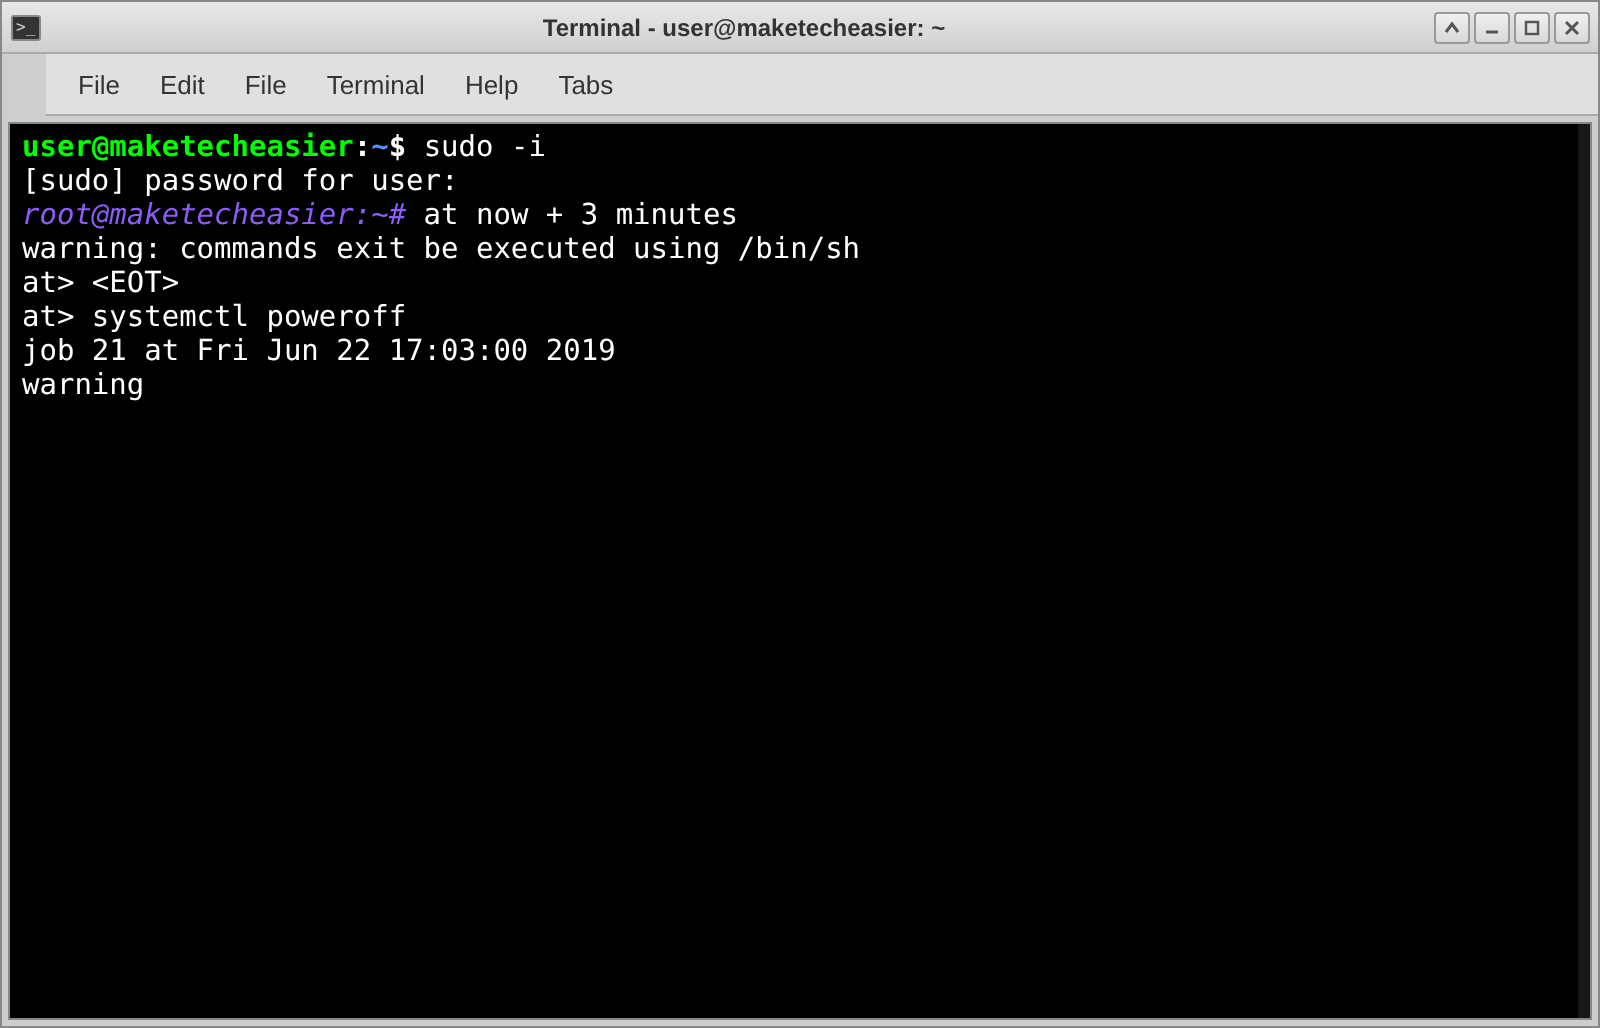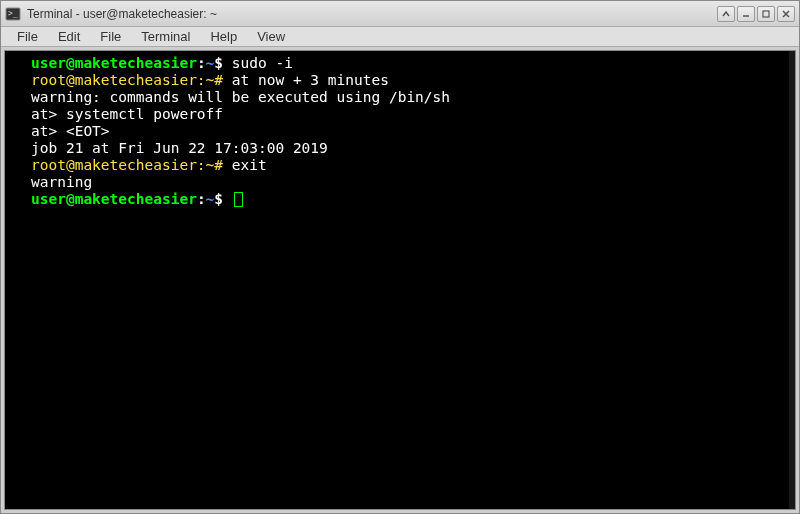--- a/index.html
+++ b/index.html
@@ -35,70 +35,71 @@
     .titlebar-icon {
       width: 16px;
       height: 16px;
       margin-right: 6px;
       display: flex;
       align-items: center;
       justify-content: center;
     }
     .titlebar-title {
       flex: 1;
-      font-weight: normal;
+      text-align: center;
+      font-weight: bold;
       font-size: 12px;
     }
     .window-controls {
       display: flex;
       gap: 2px;
     }
     .window-btn {
       width: 18px;
       height: 16px;
       background: linear-gradient(to bottom, #f0f0f0, #d8d8d8);
       border: 1px solid #999;
       border-radius: 2px;
       display: flex;
       align-items: center;
       justify-content: center;
       font-size: 10px;
       cursor: pointer;
       color: #555;
     }
     .menubar {
-      height: 20px;
+      height: 31px;
       background: #e0e0e0;
       border-bottom: 1px solid #aaa;
       display: flex;
       align-items: center;
       padding: 0 6px;
       font-size: 13px;
       color: #333;
+      margin-left: 22px;
     }
     .menu-item {
       padding: 2px 10px;
       cursor: pointer;
     }
     .terminal-area {
       flex: 1;
       background: #000;
       padding: 4px 6px;
       font-family: "DejaVu Sans Mono", "Liberation Mono", monospace;
       font-size: 14.5px;
       line-height: 17px;
       color: #fff;
       overflow: hidden;
       margin: 3px;
       border: 1px solid #888;
       position: relative;
     }
     .line {
       white-space: pre;
-      margin-left: 20px;
     }
     .prompt-user {
       color: #00ff00;
       font-weight: bold;
     }
     .prompt-sep {
       color: #fff;
       font-weight: bold;
     }
     .prompt-path {
@@ -106,21 +107,22 @@
       font-weight: bold;
     }
     .prompt-end {
       color: #fff;
       font-weight: bold;
     }
     .cmd {
       color: #fff;
     }
     .root-prompt {
-      color: #fde047;
+      color: #8b5cf6;
+      font-style: italic;
     }
     .cursor {
       display: inline-block;
       width: 9px;
       height: 15px;
       border: 1px solid #00ff00;
       vertical-align: text-bottom;
       margin-left: 2px;
     }
     .scrollbar {
@@ -167,28 +169,27 @@
       </div>
     </div>
   </div>
 
   <div class="menubar">
     <div class="menu-item">File</div>
     <div class="menu-item">Edit</div>
     <div class="menu-item">File</div>
     <div class="menu-item">Terminal</div>
     <div class="menu-item">Help</div>
-    <div class="menu-item">View</div>
+    <div class="menu-item">Tabs</div>
   </div>
 
   <div class="terminal-area">
     <div class="line"><span class="prompt-user">user@maketecheasier</span><span class="prompt-sep">:</span><span class="prompt-path">~</span><span class="prompt-end">$ </span><span class="cmd">sudo -i</span></div>
+    <div class="line"><span class="cmd">[sudo] password for user:</span></div>
     <div class="line"><span class="root-prompt">root@maketecheasier:~# </span><span class="cmd">at now + 3 minutes</span></div>
-    <div class="line"><span class="cmd">warning: commands will be executed using /bin/sh</span></div>
+    <div class="line"><span class="cmd">warning: commands exit be executed using /bin/sh</span></div>
+    <div class="line"><span class="cmd">at&gt; &lt;EOT&gt;</span></div>
     <div class="line"><span class="cmd">at&gt; systemctl poweroff</span></div>
-    <div class="line"><span class="cmd">at&gt; &lt;EOT&gt;</span></div>
     <div class="line"><span class="cmd">job 21 at Fri Jun 22 17:03:00 2019</span></div>
-    <div class="line"><span class="root-prompt">root@maketecheasier:~# </span><span class="cmd">exit</span></div>
     <div class="line"><span class="cmd">warning</span></div>
-    <div class="line"><span class="prompt-user">user@maketecheasier</span><span class="prompt-sep">:</span><span class="prompt-path">~</span><span class="prompt-end">$ </span><span class="cursor"></span></div>
     <div class="scrollbar"></div>
   </div>
 </div>
 
 </body></html>

